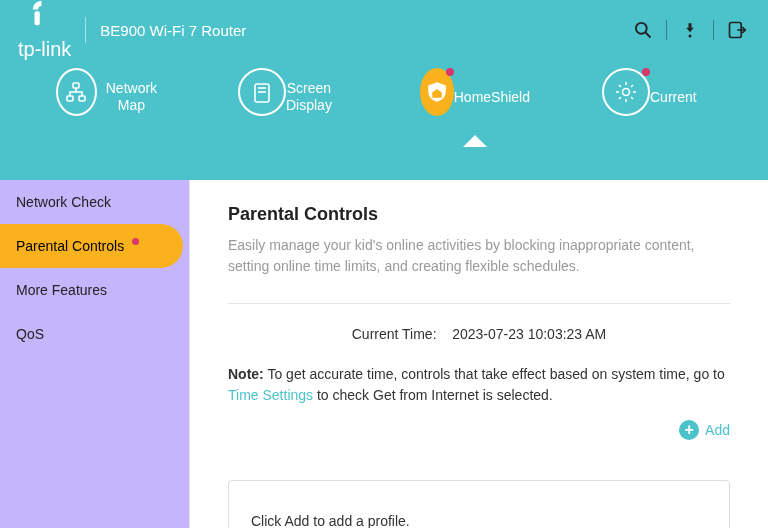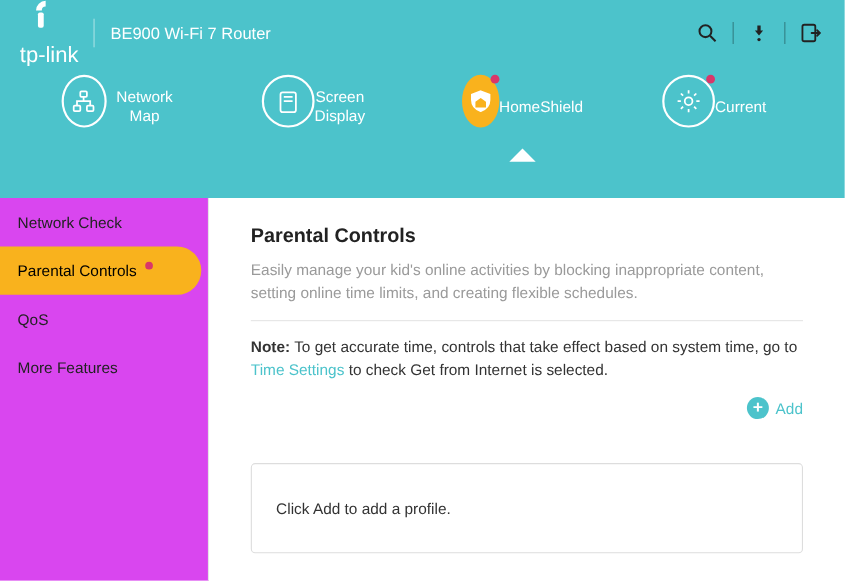--- a/index.html
+++ b/index.html
@@ -73,21 +73,21 @@
     width:0; height:0;
     border-left:12px solid transparent;
     border-right:12px solid transparent;
     border-bottom:12px solid #fff;
   }
 
   
   .body { display:flex; height: calc(528px - 180px); }
   .sidebar {
     width: 190px;
-    background: #d946ef;
+    background: #c4b5fd;
     border-right: 1px solid #e5e5e5;
   }
   .sidebar-item {
     padding: 14px 16px;
     font-size: 14px;
     color:#222;
     cursor: pointer;
     position: relative;
   }
   .sidebar-item.active {
@@ -101,21 +101,21 @@
     width:7px; height:7px; border-radius:50%; background:#d9376a;
     display:inline-block; margin-left:4px; vertical-align: super;
   }
 
   .content {
     flex:1;
     padding: 24px 38px;
     overflow-y:auto;
   }
   .page-title { font-size: 18px; font-weight: 600; margin-bottom: 10px; color:#222;}
-  .page-desc { color:#9a9a9a; font-size: 14px; line-height:1.5; padding-bottom:14px; border-bottom:1px solid #e5e5e5; }
+  .page-desc { color:#9a9a9a; font-size: 14px; line-height:1.5; padding-bottom:26px; border-bottom:1px solid #e5e5e5; }
   .current-time { text-align:center; margin: 22px 0; font-size:14px; color:#333; }
   .note { font-size: 14px; line-height:1.5; color:#333;margin-top:13px; }
   .note .link { color:#4cc3cb; cursor:pointer; }
   .add-row { display:flex; justify-content:flex-end; align-items:center; gap:6px; margin:14px 0 10px; color:#4cc3cb; cursor:pointer; font-size:14px; }
   .add-circle {
     width:20px; height:20px; border-radius:50%;
     background:#4cc3cb; color:#fff;
     display:flex; align-items:center; justify-content:center;
     font-size:16px; font-weight:700; line-height:1;
   }
@@ -227,31 +227,36 @@
 
   <div class="sidebar">
     <div class="sidebar-item">
       <span>Network Check</span>
     </div>
     <div class="sidebar-item active">
       <span>Parental Controls</span>
       <span class="side-dot"></span>
     </div>
     <div class="sidebar-item">
+      <span>More Features</span>
+    </div>
+    <div class="sidebar-item">
       <span>QoS</span>
-    </div>
-    <div class="sidebar-item">
-      <span>More Features</span>
     </div>
   </div>
 
   <div class="content">
     <div class="page-title">Parental Controls</div>
     <div class="page-desc">Easily manage your kid's online activities by blocking inappropriate content, setting online time limits, and creating flexible schedules.</div>
 
+    <div class="current-time">
+      <span>Current Time:</span>
+      &nbsp;&nbsp;
+      <span>2023-07-23 10:03:23 AM</span>
+    </div>
 
     <div class="note">
       <b>Note:</b>
       <span>To get accurate time, controls that take effect based on system time, go to </span><span class="link">Time Settings</span><span> to check Get from Internet is selected.</span>
     </div>
 
     <div class="add-row">
       <span class="add-circle">+</span>
       <span>Add</span>
     </div>

